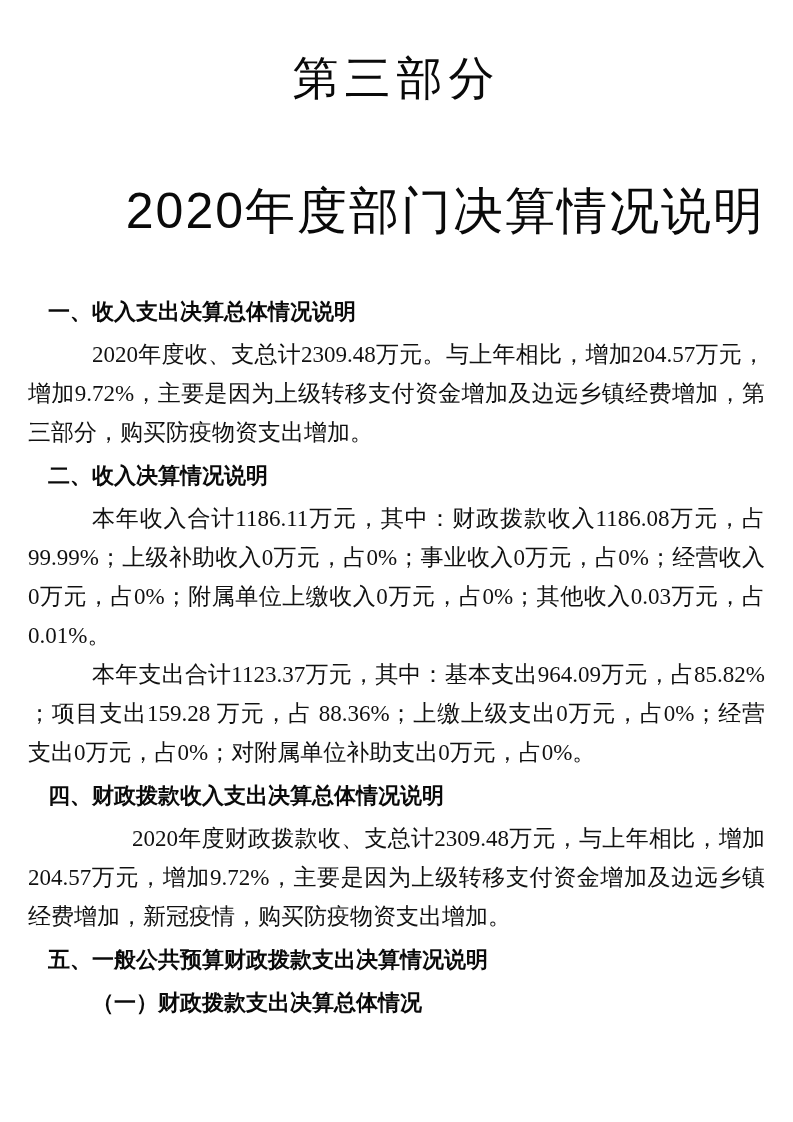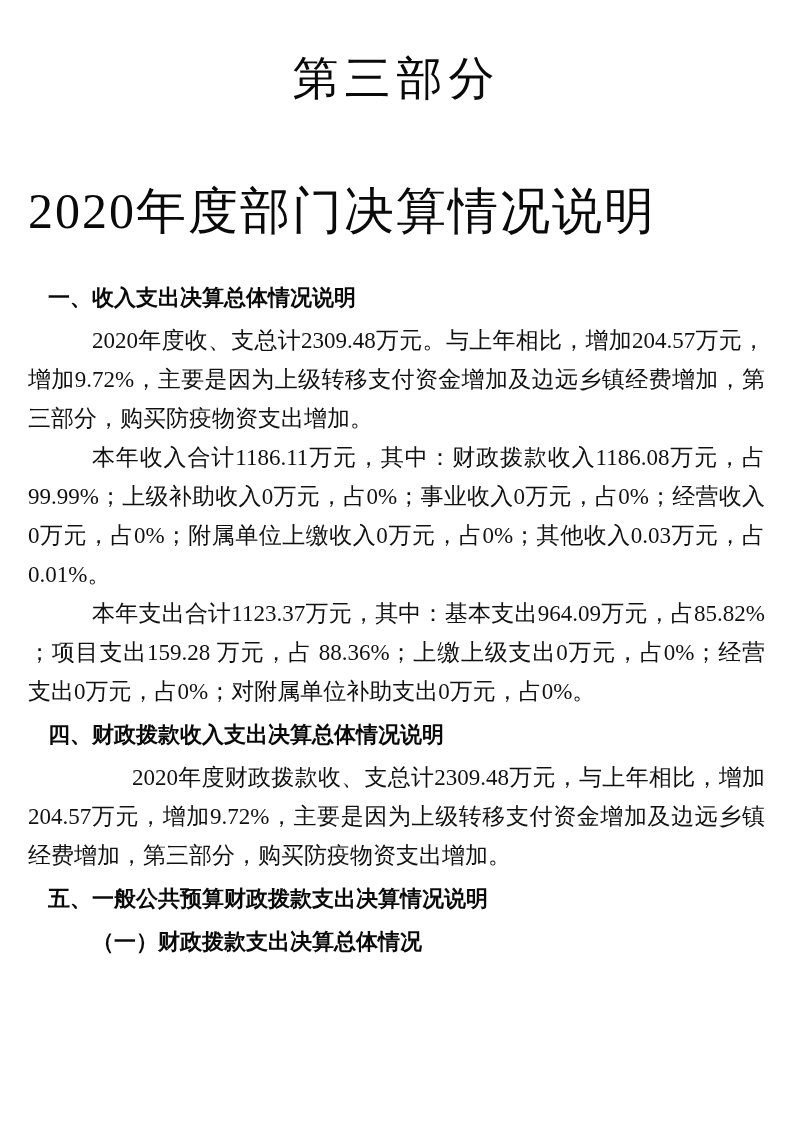--- a/index.html
+++ b/index.html
@@ -22,31 +22,31 @@
   .part-label {
     text-align: center;
     font-family: "Liberation Sans", "DejaVu Sans", sans-serif;
     font-weight: 400;
     font-size: 46px;
     line-height: 53px;
     letter-spacing: 6px;
     white-space: nowrap;
   }
   .doc-title {
-    text-align: left;
-    font-family: Liberation Serif, serif;
+    text-align: right;
+    font-family: Liberation Sans, sans-serif;
     font-weight: 400;
     font-size: 50px;
     line-height: 53px;
     letter-spacing: 2px;
     margin: 80px 0 0 0;
     white-space: nowrap;
   }
   .content {
-    margin-top: 40px;
+    margin-top: 54px;
   }
   
   .section-heading {
     font-family: "Liberation Sans", "DejaVu Sans", sans-serif;
     font-weight: 700;
     font-size: 22px;
     line-height: 39px;
     margin: 4px 0 4px 20px;
   }
   .sub-heading {
@@ -81,30 +81,31 @@
   <h1 class="doc-title">2020年度部门决算情况说明</h1>
 
   <div class="content">
 
     <section>
       <h2 class="section-heading">一、收入支出决算总体情况说明</h2>
       <p class="body-para">2020年度收、支总计2309.48万元。与上年相比，增加204.57万元，增加9.72%，主要是因为上级转移支付资金增加及边远乡镇经费增加，第三部分，购买防疫物资支出增加。</p>
     </section>
 
     <section>
+      <h2 class="section-heading">二、收入决算情况说明</h2>
       <p class="body-para">本年收入合计1186.11万元，其中：财政拨款收入1186.08万元，占99.99%；上级补助收入0万元，占0%；事业收入0万元，占0%；经营收入0万元，占0%；附属单位上缴收入0万元，占0%；其他收入0.03万元，占 0.01%。</p>
     </section>
 
     <section>
       <p class="body-para">本年支出合计1123.37万元，其中：基本支出964.09万元，占85.82% ；项目支出159.28 万元，占 88.36%；上缴上级支出0万元，占0%；经营支出0万元，占0%；对附属单位补助支出0万元，占0%。</p>
     </section>
 
     <section>
       <h2 class="section-heading">四、财政拨款收入支出决算总体情况说明</h2>
-      <p class="body-para indent-deep">2020年度财政拨款收、支总计2309.48万元，与上年相比，增加204.57万元，增加9.72%，主要是因为上级转移支付资金增加及边远乡镇经费增加，第三部分，购买防疫物资支出增加。</p>
+      <p class="body-para indent-deep">2020年度财政拨款收、支总计2309.48万元，与上年相比，增加204.57万元，增加9.72%，主要是因为上级转移支付资金增加及边远乡镇经费增加，新冠疫情，购买防疫物资支出增加。</p>
     </section>
 
     <section>
       <h2 class="section-heading">五、一般公共预算财政拨款支出决算情况说明</h2>
       <h3 class="sub-heading">（一）财政拨款支出决算总体情况</h3>
     </section>
 
   </div>
 </div>
 

